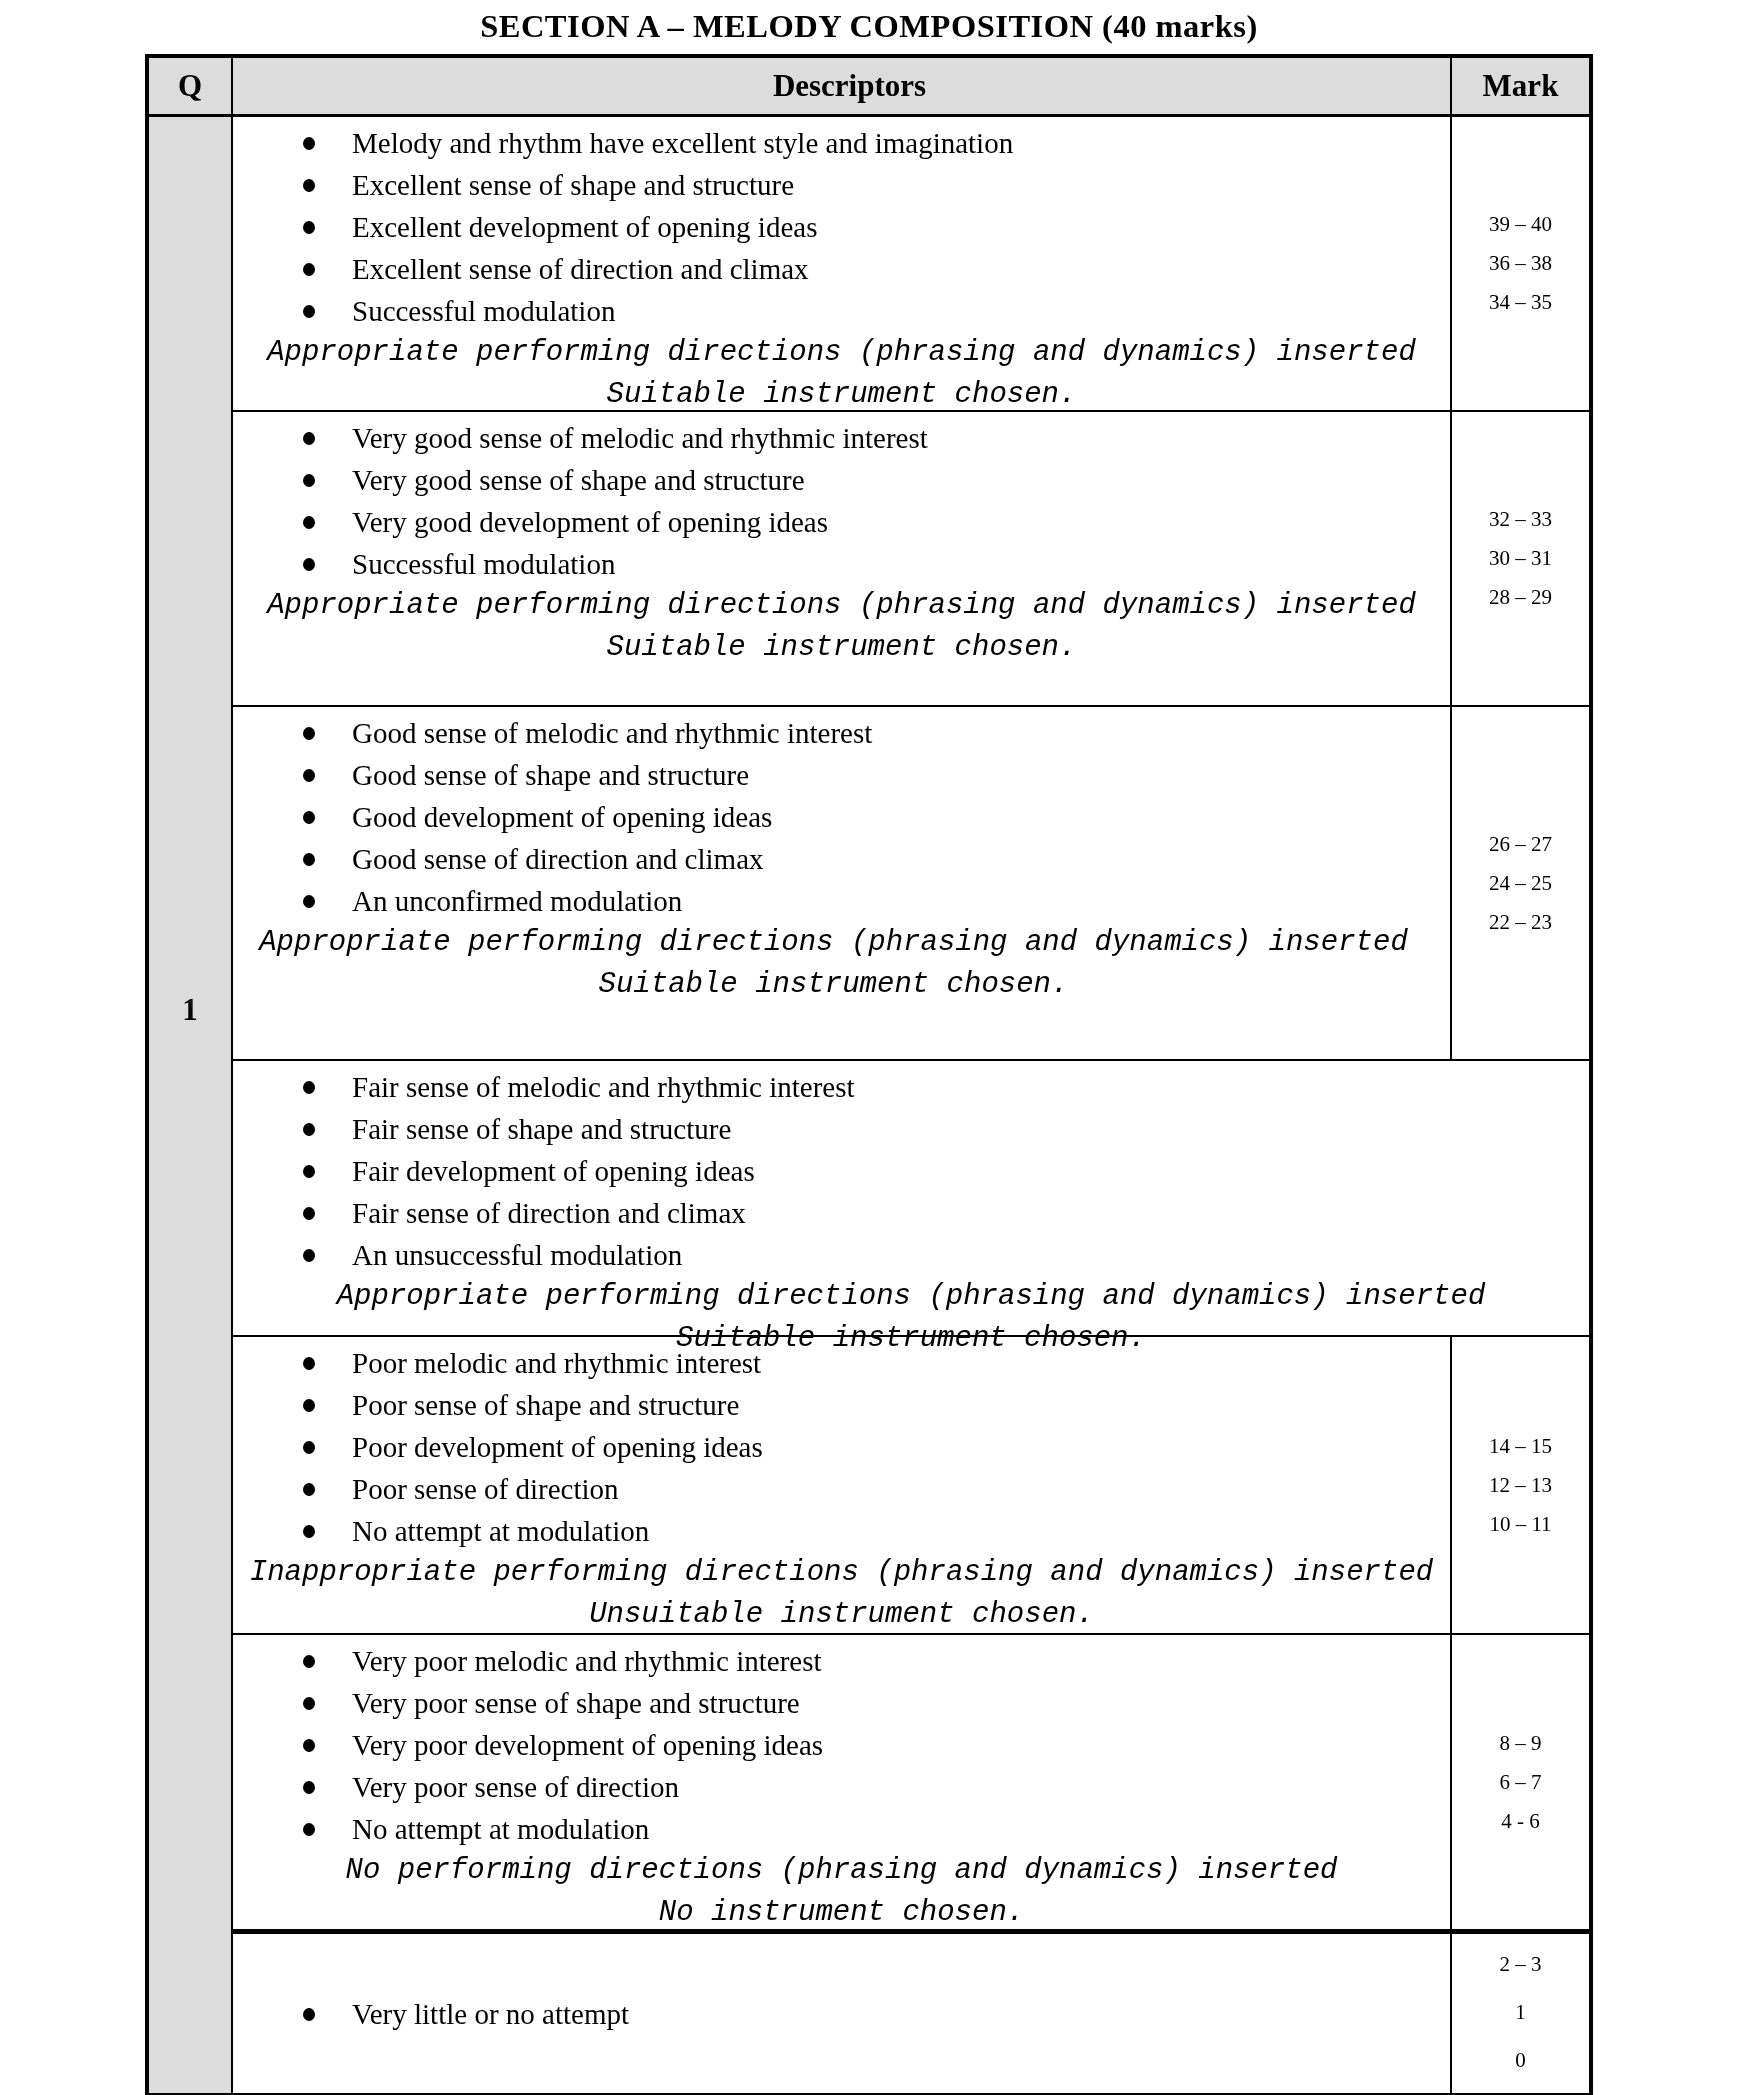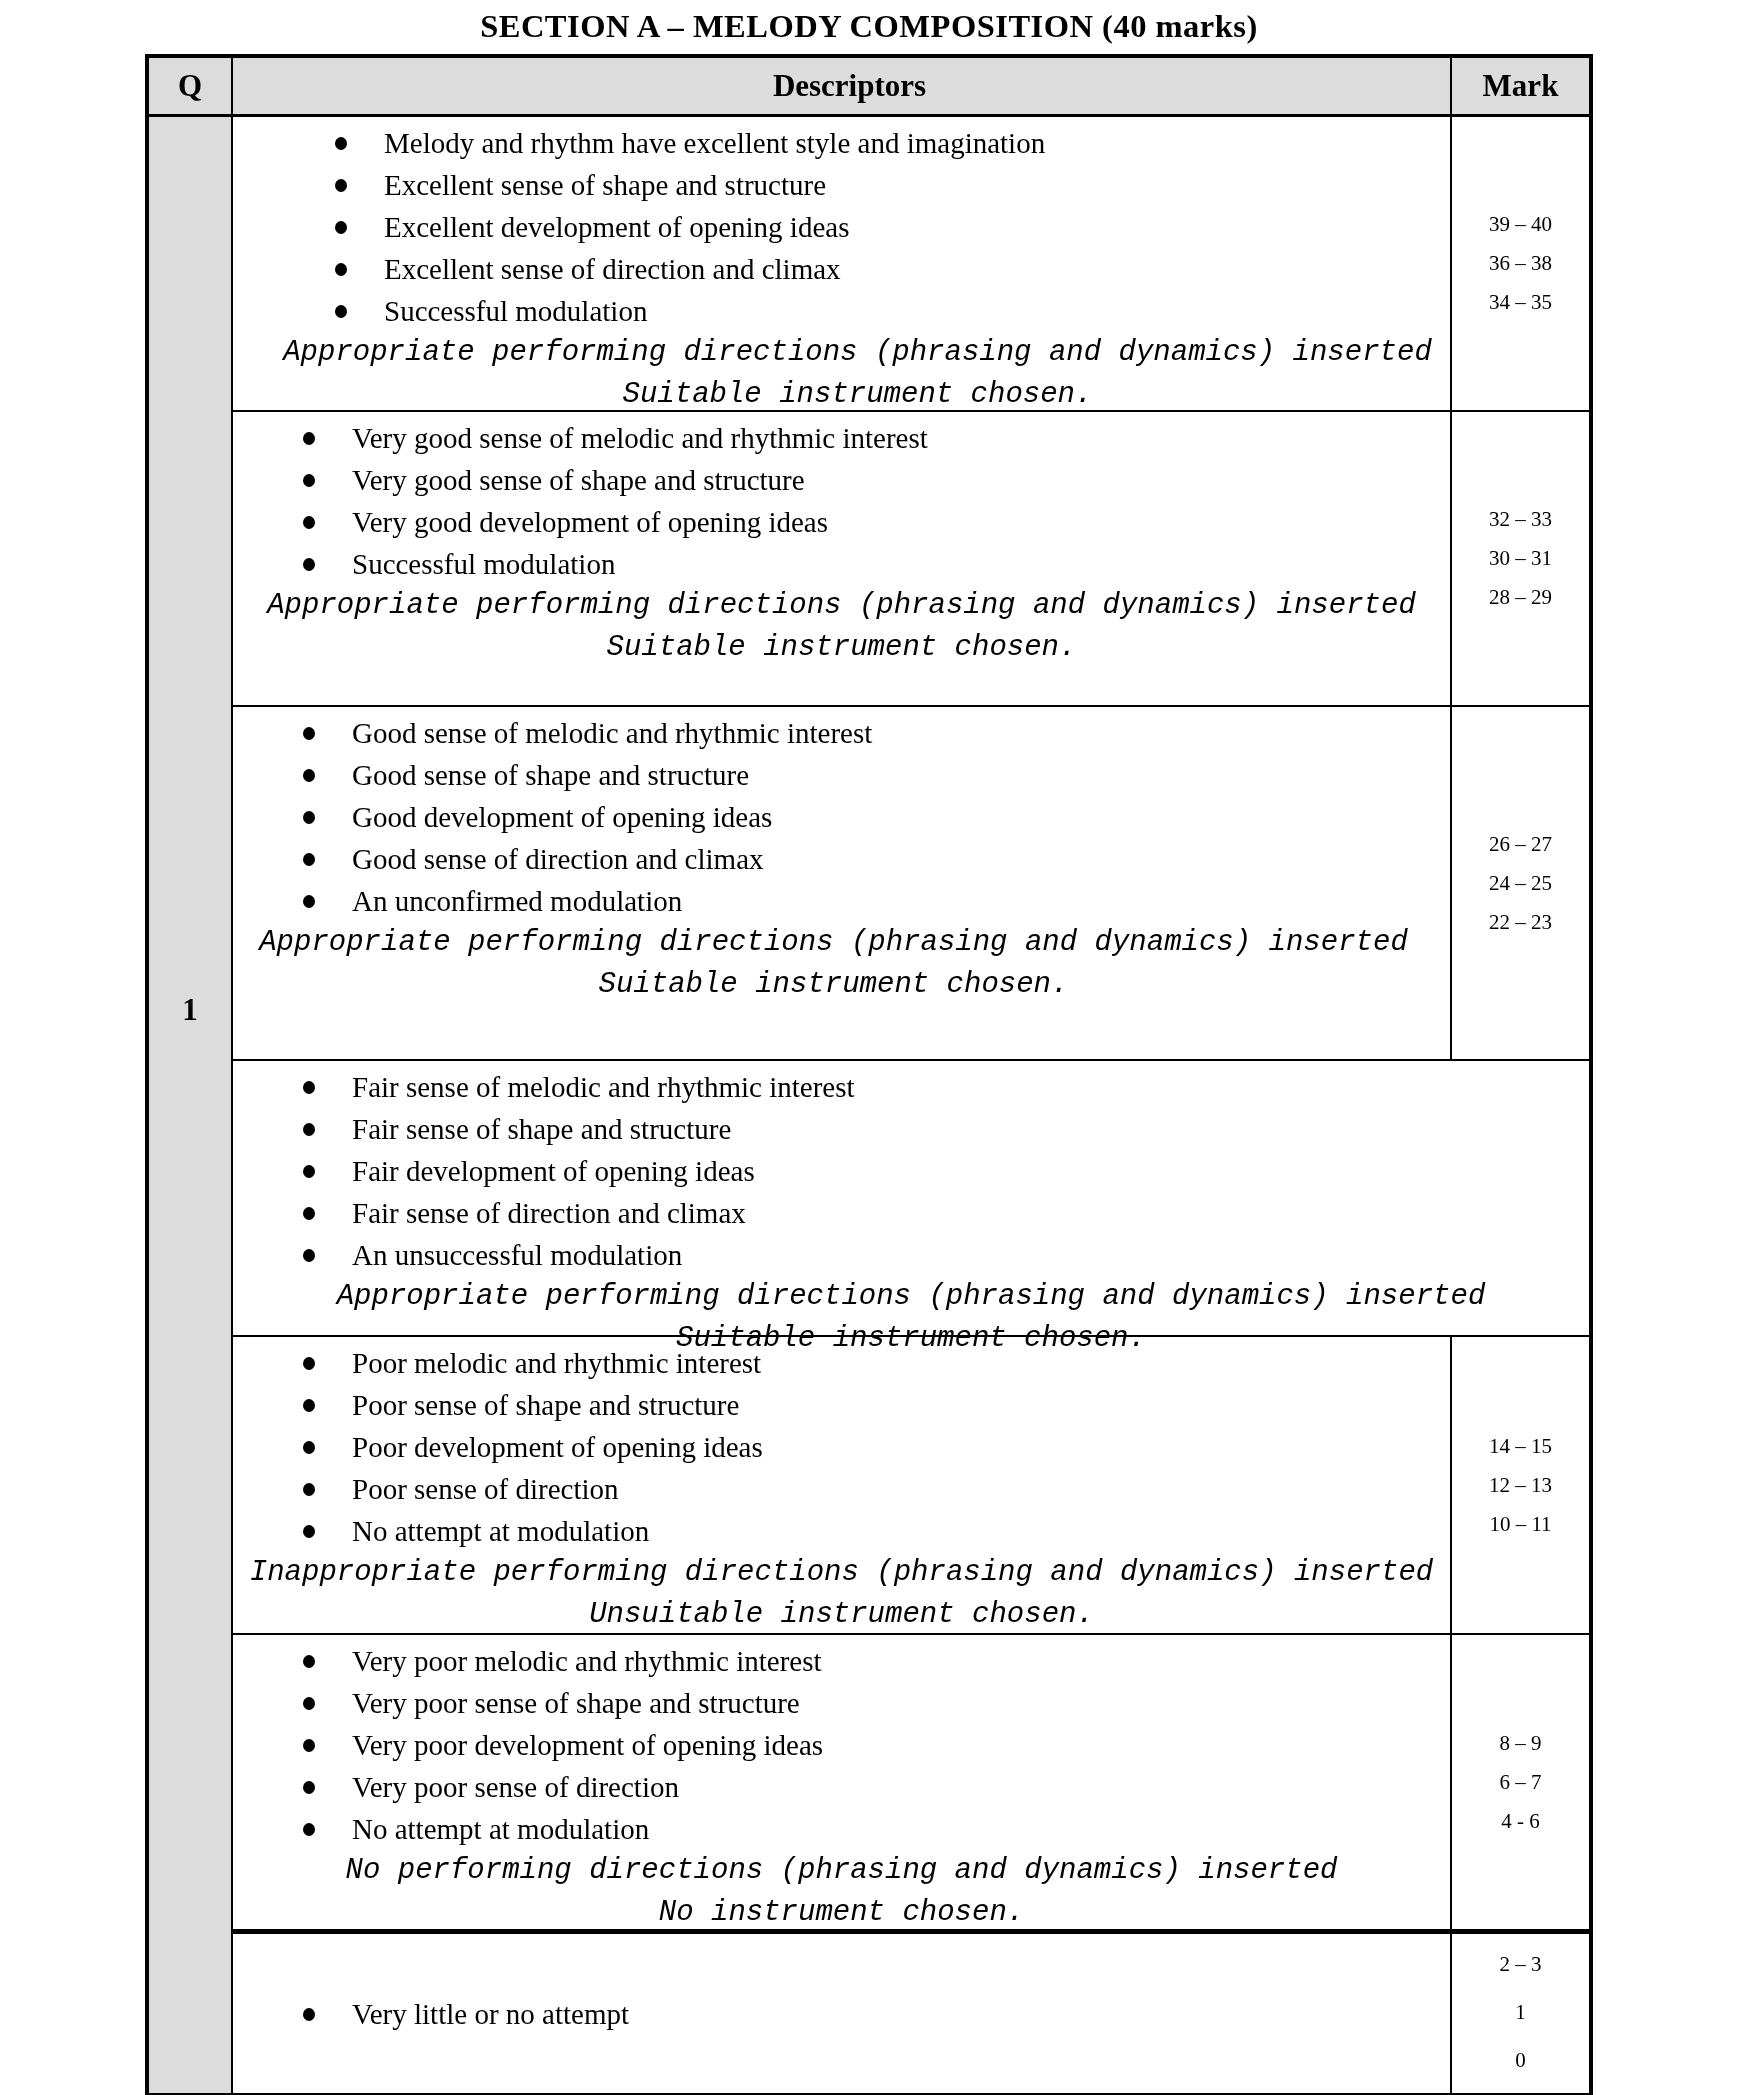--- a/index.html
+++ b/index.html
@@ -49,21 +49,21 @@
     background: var(--header-fill, #dcdcdc);
     position: relative;
     font-weight: bold; font-size: 31px;
   }
   .q-number {
     position: absolute; top: 875px; left: 0; width: 100%;
     text-align: center;
   }
   .rows-container { flex: 1; display: flex; flex-direction: column; }
   .row { display: flex; border-top: 2.9px solid #000; }
-  .row:first-child { border-top: none; margin-left: 32px; }
+  .row:first-child { border-top: none; }
   .row.last-row { border-top: 5.7px solid #000; }
   
   .row:nth-child(1) { height: 293px; }
   .row:nth-child(2) { height: 295px; }
   .row:nth-child(3) { height: 354px; gap: 16px; }
   .row:nth-child(4) { height: 276px; }
   .row:nth-child(5) { height: 298px; }
   .row:nth-child(6) { height: 296px; }
   .row:nth-child(7) { height: 164px; }
   .desc-cell {

